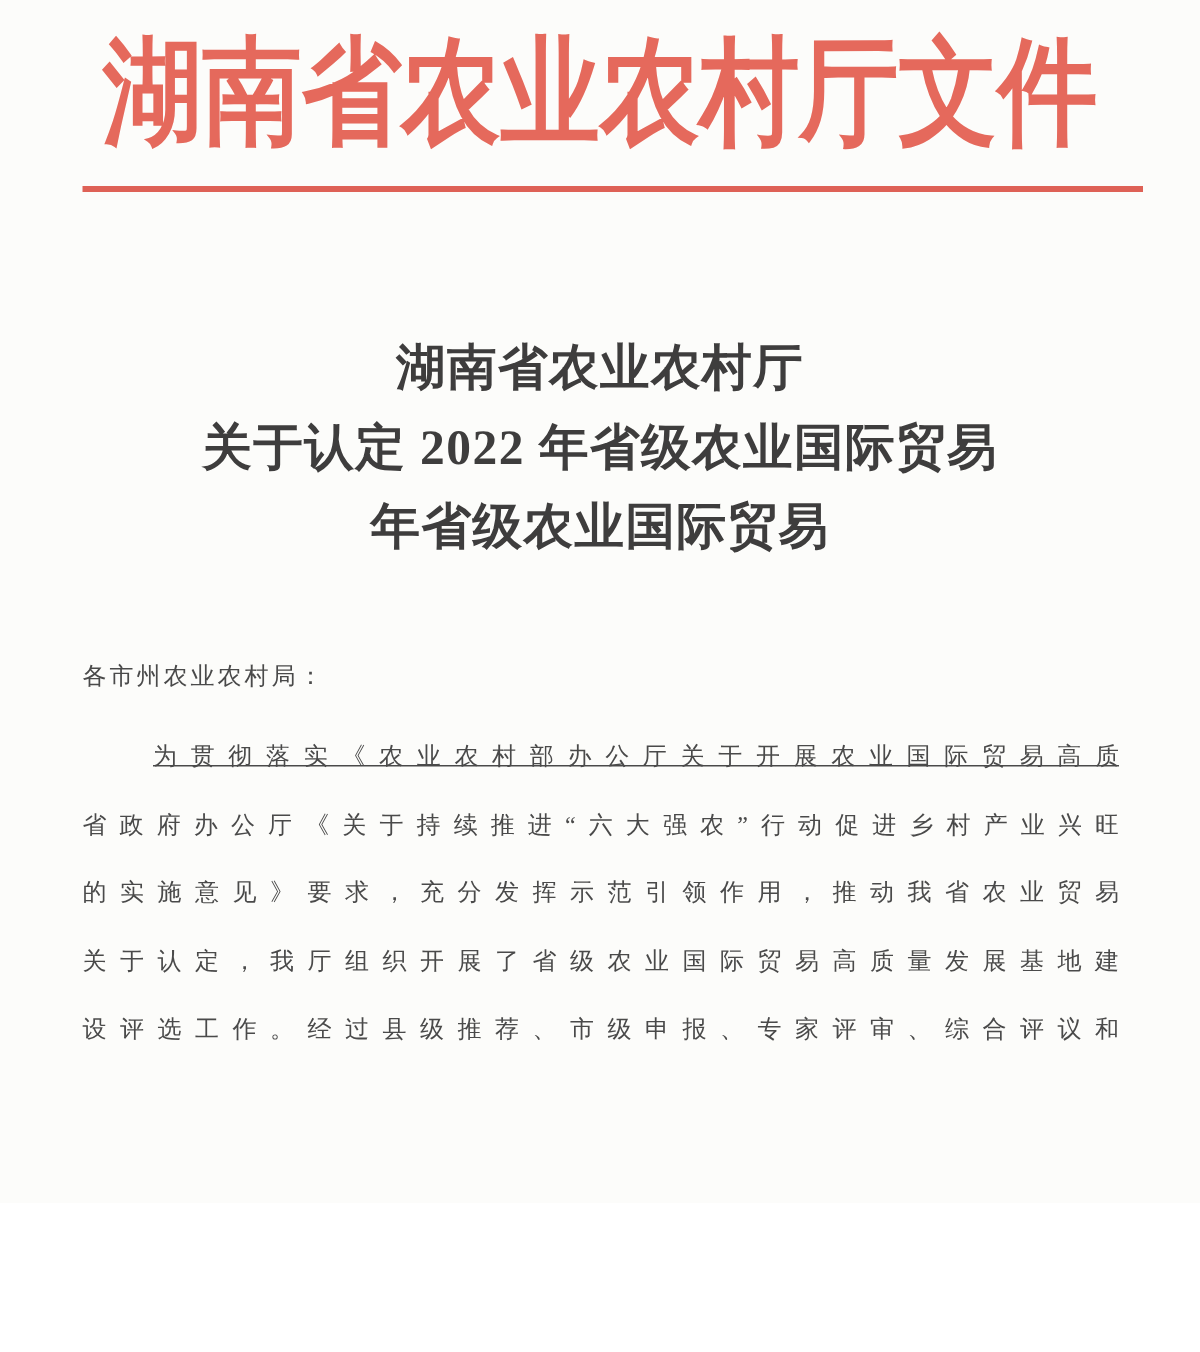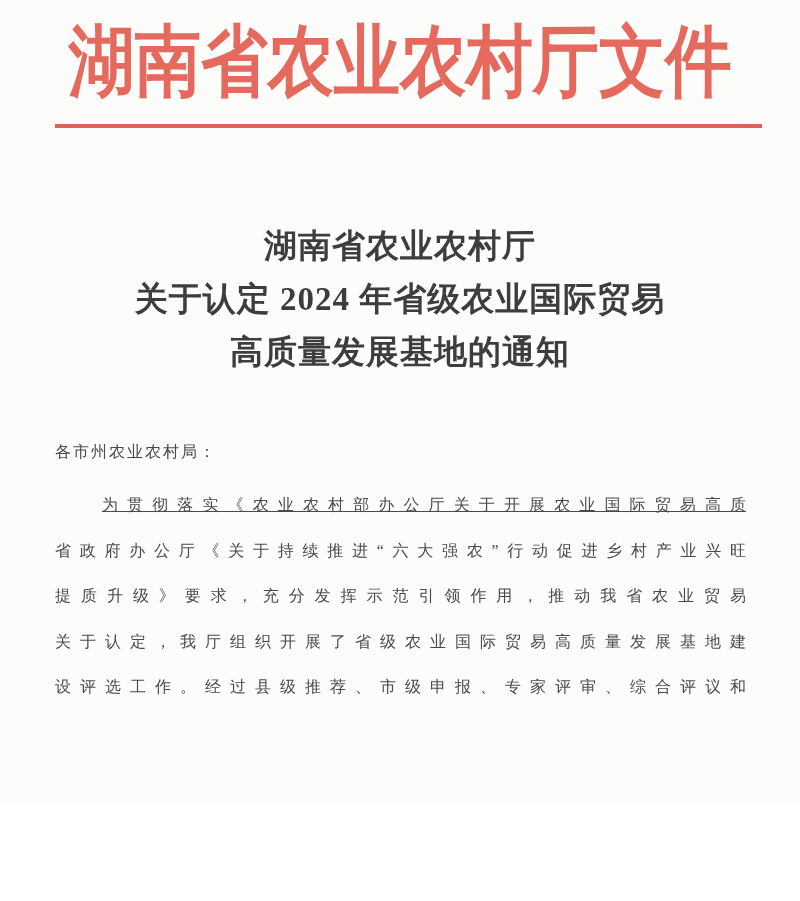--- a/index.html
+++ b/index.html
@@ -74,29 +74,29 @@
 
 <div class="page">
 
   <h1 class="doc-header">湖南省农业农村厅文件</h1>
 
 
   <hr class="red-rule">
 
   <div class="doc-title">
     <div>湖南省农业农村厅</div>
-    <div>关于认定 2024 年省级农业国际贸易</div>
-    <div>高质量发展基地的通知</div>
+    <div>关于认定 2022 年省级农业国际贸易</div>
+    <div>年省级农业国际贸易</div>
   </div>
 
   <div class="doc-body">
     <div class="salutation">各市州农业农村局：</div>
 
     <div class="para">
       <div class="pline indent">为贯彻落实《农业农村部办公厅关于开展农业国际贸易高质</div>
       <div class="pline">省政府办公厅《关于持续推进“六大强农”行动促进乡村产业兴旺</div>
-      <div class="pline">提质升级》要求，充分发挥示范引领作用，推动我省农业贸易</div>
+      <div class="pline">的实施意见》要求，充分发挥示范引领作用，推动我省农业贸易</div>
       <div class="pline">关于认定，我厅组织开展了省级农业国际贸易高质量发展基地建</div>
       <div class="pline">设评选工作。经过县级推荐、市级申报、专家评审、综合评议和</div>
     </div>
   </div>
 
 </div>
 
 </body></html>

